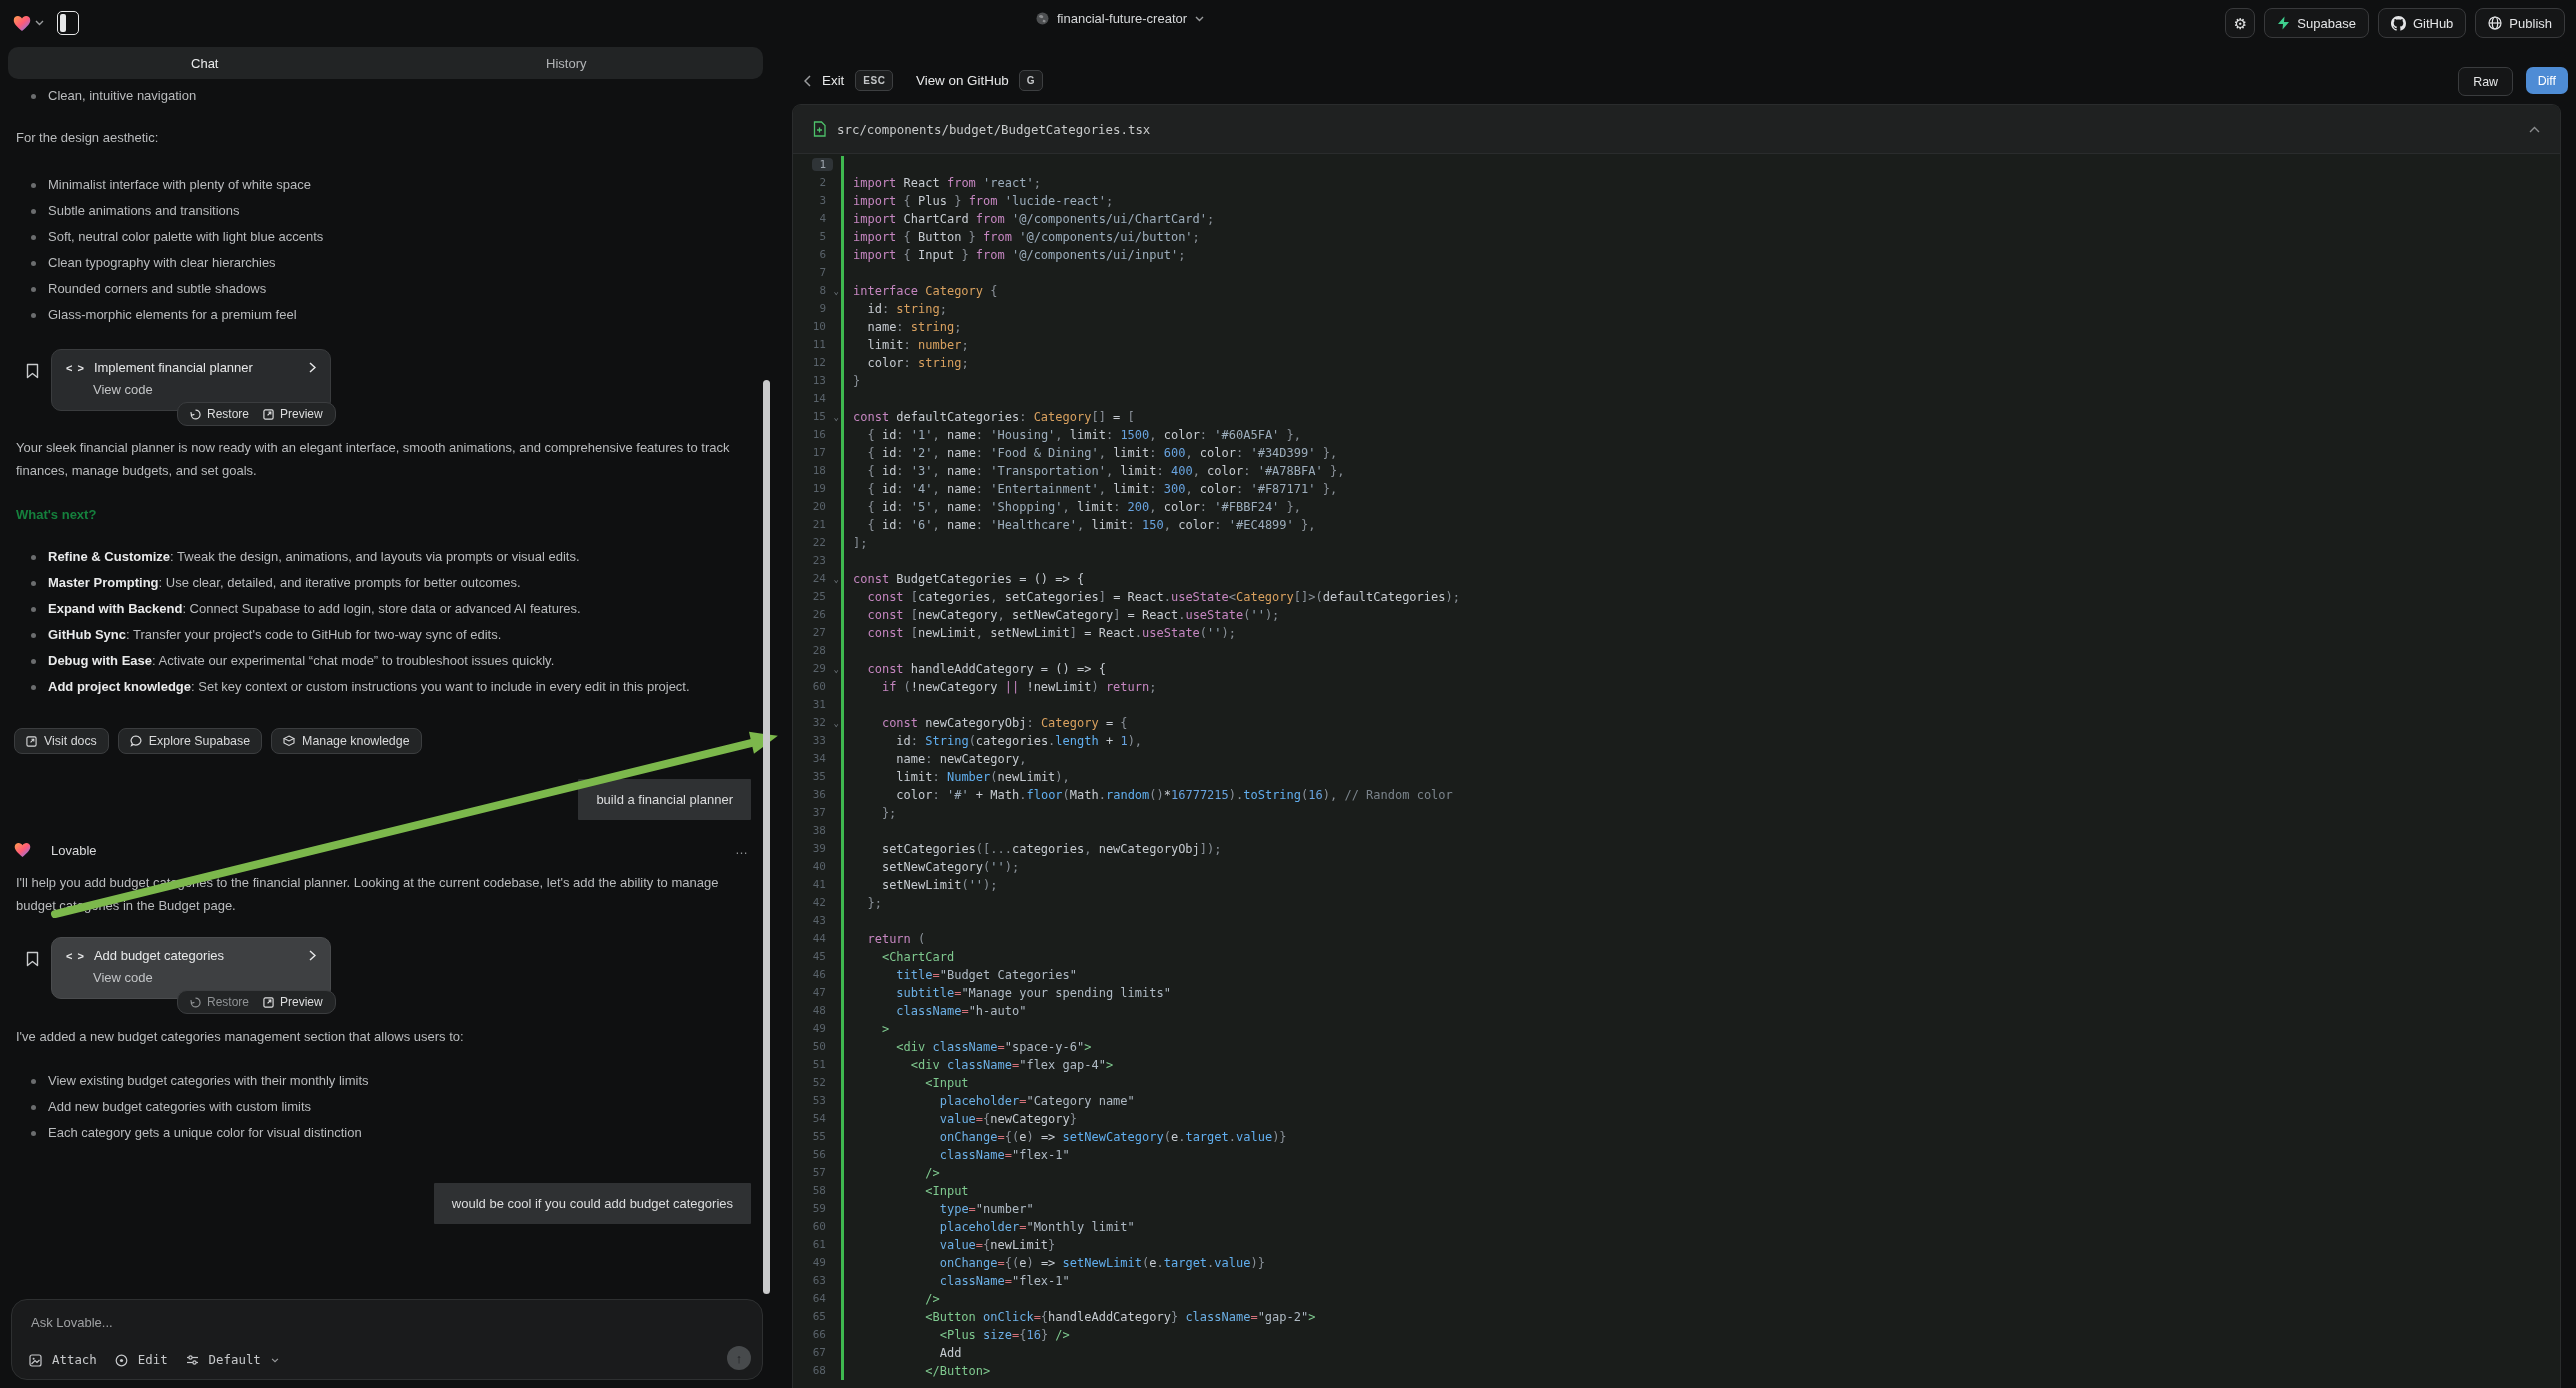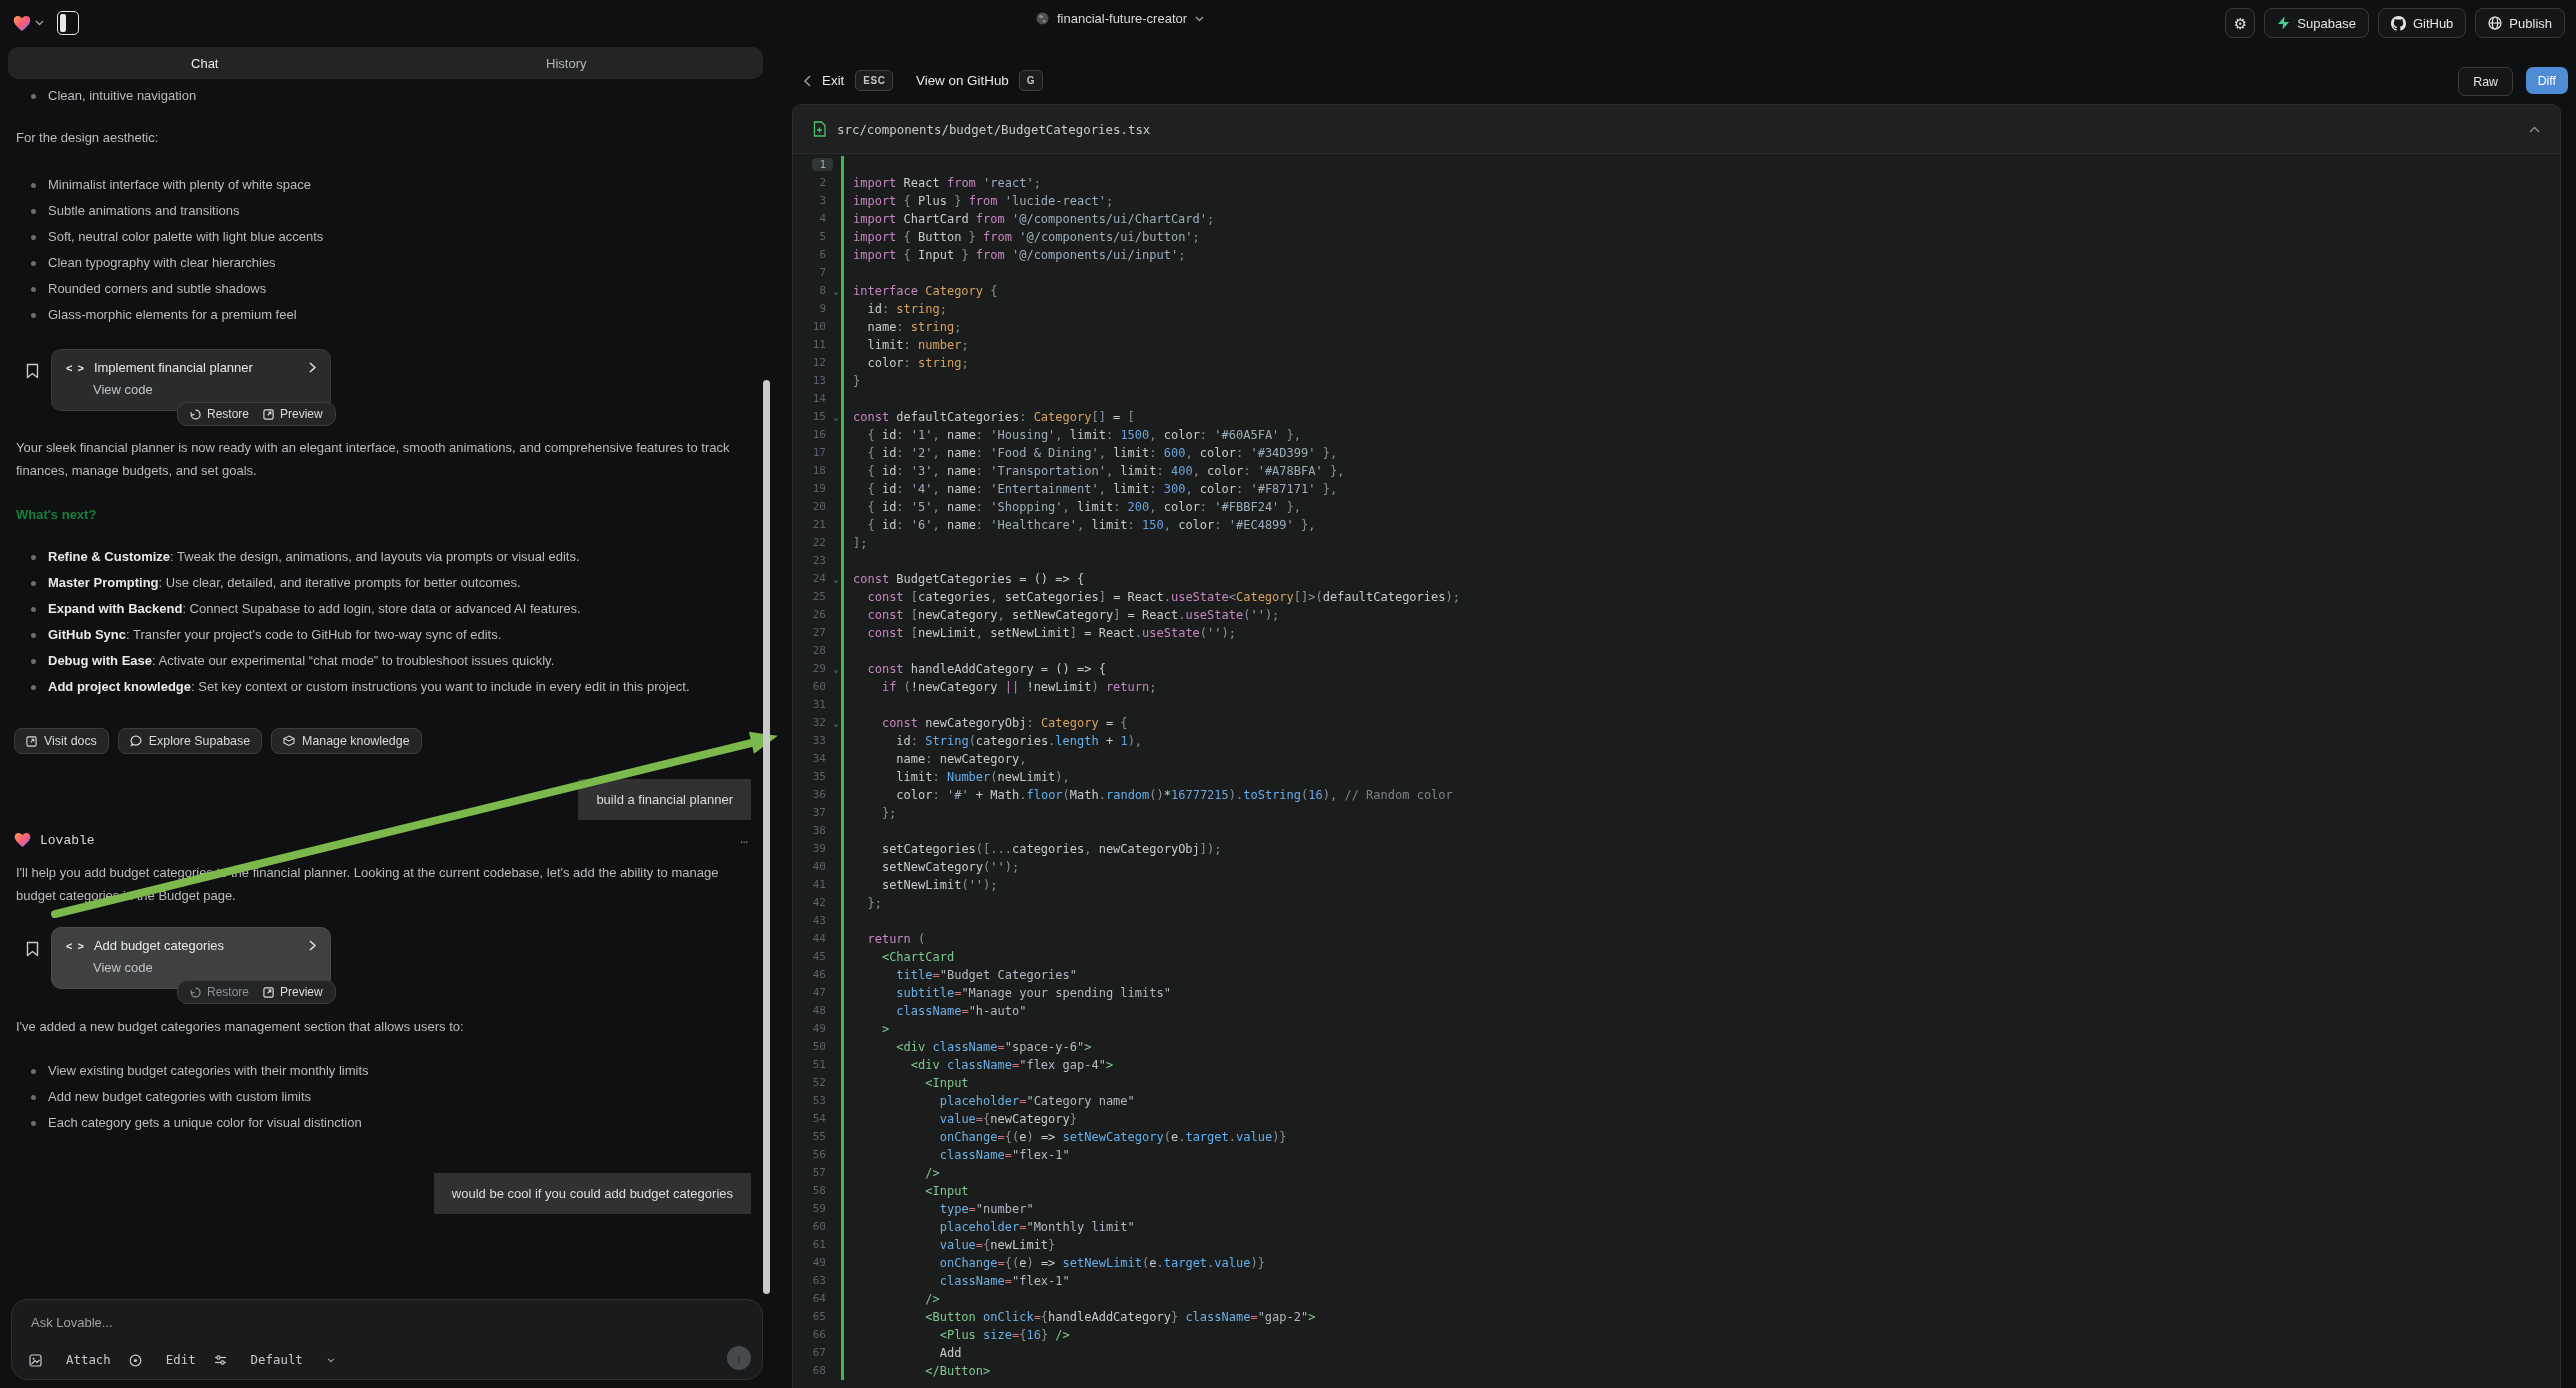--- a/index.html
+++ b/index.html
@@ -48,29 +48,29 @@
   .pillbtn{display:flex;align-items:center;gap:6px;color:#DCDDDE;font-size:12px;}
   .pillbtn.dim{color:#8F9294;}
 
   .action-row{display:flex;gap:9px;margin-top:28px;text-align:right;}
   .abtn{height:24px;border:1px solid #3B3D3F;border-radius:8px;background:#232526;color:#D9DADB;
         display:flex;align-items:center;gap:7px;padding:0 11px;font-size:12.4px;}
 
   .bubble{background:#2F3133;border-radius:1px;color:#DCDDDE;padding:13px 18px;font-size:13px;width:max-content;}
   .bubble-wrap{display:flex;justify-content:flex-end;margin-right:9px;}
 
-  #lovable-row{display:flex;align-items:center;gap:9px;margin-top:12px;position:relative;font-family:Liberation Mono, monospace;}
+  #lovable-row{display:flex;align-items:center;gap:20px;margin-top:22px;position:relative;}
   #lovable-row .dots{position:absolute;right:10px;top:0;color:#8F9193;letter-spacing:2px;}
 
   
   #composer{position:absolute;left:11px;top:1255px;width:752px;height:81px;background:#1A1B1C;border:1px solid #2E3031;
             border-radius:16px;box-sizing:border-box;z-index:60;}
   #composer .ph{position:absolute;left:19px;top:15px;color:#9FA1A3;font-size:13px;}
   #composer .crow{position:absolute;left:17px;bottom:10px;display:flex;align-items:center;gap:18px;color:#C7C9CB;font-size:12.4px;}
-  #composer .citem{display:flex;align-items:center;gap:24px;}
+  #composer .citem{display:flex;align-items:center;gap:10px;}
   #send-btn{position:absolute;right:11px;bottom:9px;width:24px;height:24px;border-radius:50%;background:#474A4C;
             display:flex;align-items:center;justify-content:center;color:#17181A;font-weight:700;font-size:13px;}
 
   #chat-scrollbar{position:absolute;left:763px;top:380px;width:7px;height:914px;border-radius:4px;background:#C9CACB;z-index:50;}
   #arrow-layer{position:absolute;left:0;top:0;z-index:40;pointer-events:none;overflow:visible;}
 
   
   #code-panel{position:absolute;left:774px;top:0;width:1802px;height:1388px;z-index:1;}
   #code-toolbar{position:absolute;left:0;top:57px;width:100%;height:47px;}
   .kbadge{display:inline-flex;align-items:center;justify-content:center;height:19px;padding:0 7px;border:1px solid #3D3F41;

